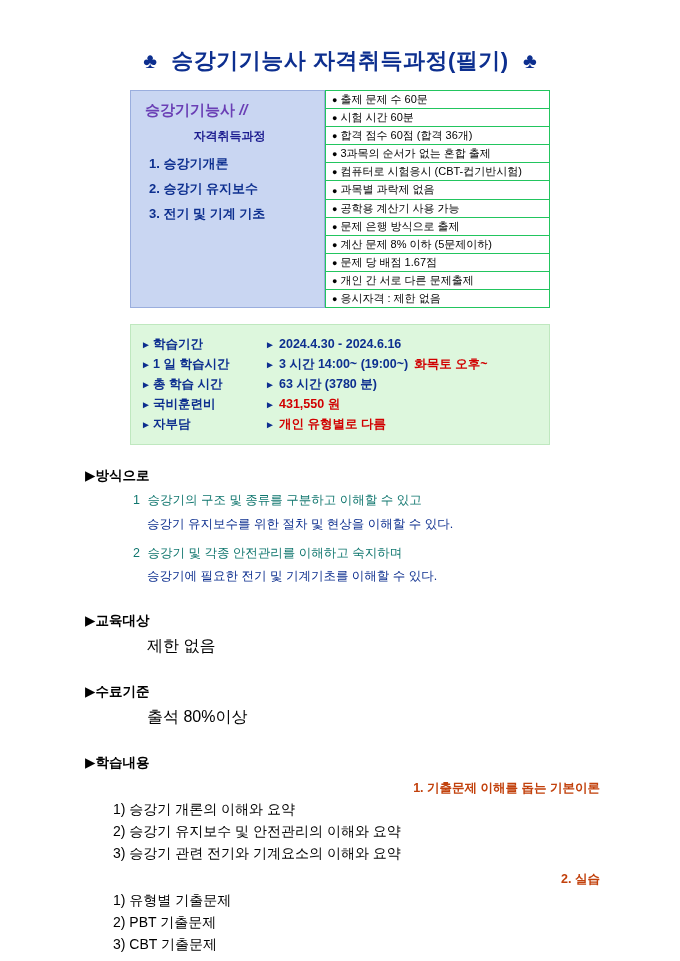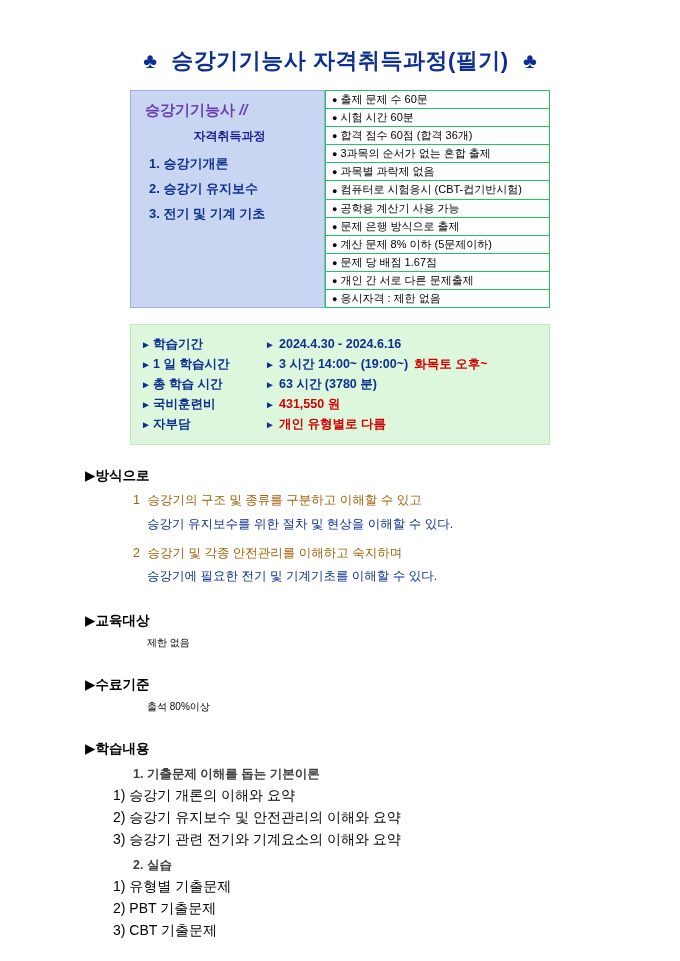--- a/index.html
+++ b/index.html
@@ -151,41 +151,42 @@
     font-size: 13.5px;
     font-weight: bold;
     color: #000000;
     margin-top: 26px;
     margin-bottom: 6px;
   }
   .sec-head:first-child { margin-top: 0; }
 
   .goal-line {
     font-size: 12.5px;
-    color: #a16207;
+    color: #0f766e;
     margin: 5px 0 5px 48px;
     line-height: 1.5;
   }
   .goal-line .num { margin-right: 4px; }
   .goal-sub {
     font-size: 12.5px;
     color: #0d2f8f;
     margin: 5px 0 10px 62px;
     line-height: 1.5;
   }
   .plain-line {
-    font-size: 10px;
+    font-size: 16px;
     color: #000000;
     margin: 6px 0 0 62px;
   }
   .content-item {
     font-size: 12.5px;
     font-weight: bold;
-    color: #404040;
+    color: #c2410c;
     margin: 8px 0 4px 48px;
+    text-align: right;
   }
   .content-sub {
     font-size: 14px;
     color: #000000;
     margin: 4px 0 4px 28px;
   }
 </style>
 </head>
 <body>
 
@@ -218,24 +219,24 @@
         <tr>
             <td><span class="bullet-dot">●</span><span>시험 시간 60분</span></td>
           </tr>
         <tr>
             <td><span class="bullet-dot">●</span><span>합격 점수 60점 (합격 36개)</span></td>
           </tr>
         <tr>
             <td><span class="bullet-dot">●</span><span>3과목의 순서가 없는 혼합 출제</span></td>
           </tr>
         <tr>
+            <td><span class="bullet-dot">●</span><span>컴퓨터로 시험응시 (CBT-컵기반시험)</span></td>
+          </tr>
+        <tr>
             <td><span class="bullet-dot">●</span><span>과목별 과락제 없음</span></td>
-          </tr>
-        <tr>
-            <td><span class="bullet-dot">●</span><span>컴퓨터로 시험응시 (CBT-컵기반시험)</span></td>
           </tr>
         <tr>
             <td><span class="bullet-dot">●</span><span>공학용 계산기 사용 가능</span></td>
           </tr>
         <tr>
             <td><span class="bullet-dot">●</span><span>문제 은행 방식으로 출제</span></td>
           </tr>
         <tr>
             <td><span class="bullet-dot">●</span><span>계산 문제 8% 이하 (5문제이하)</span></td>
           </tr>

